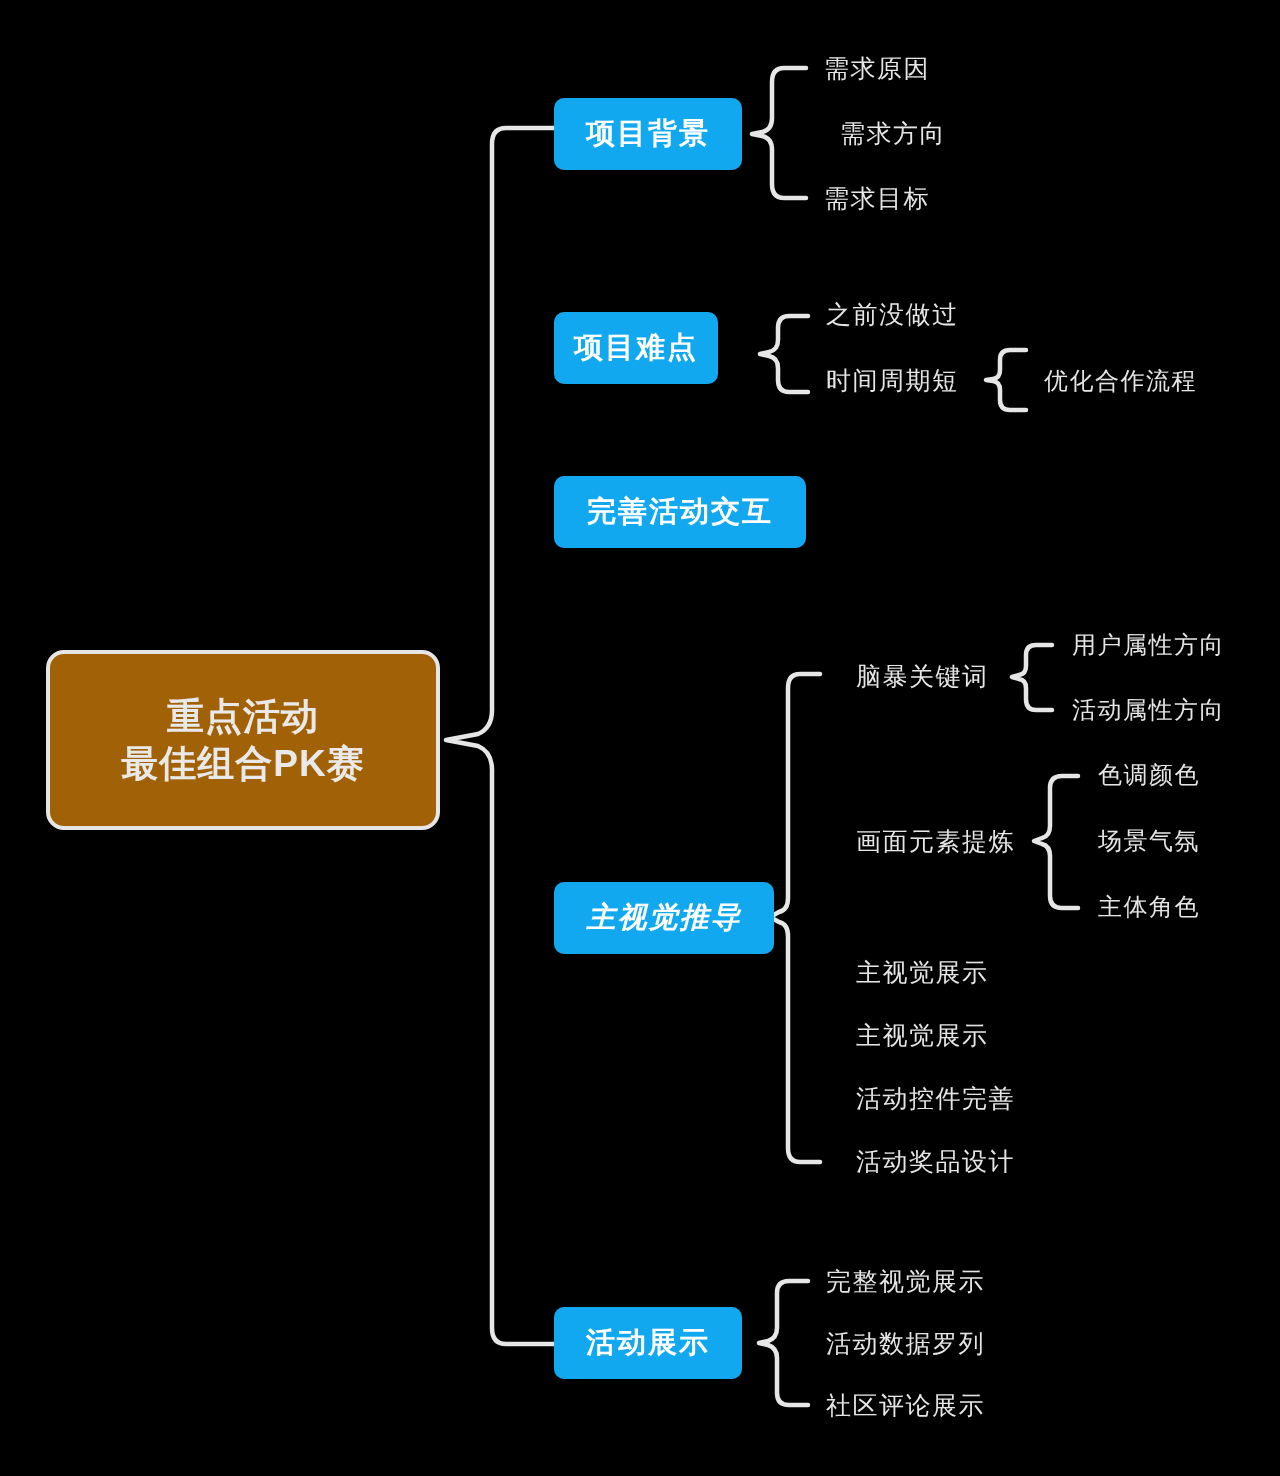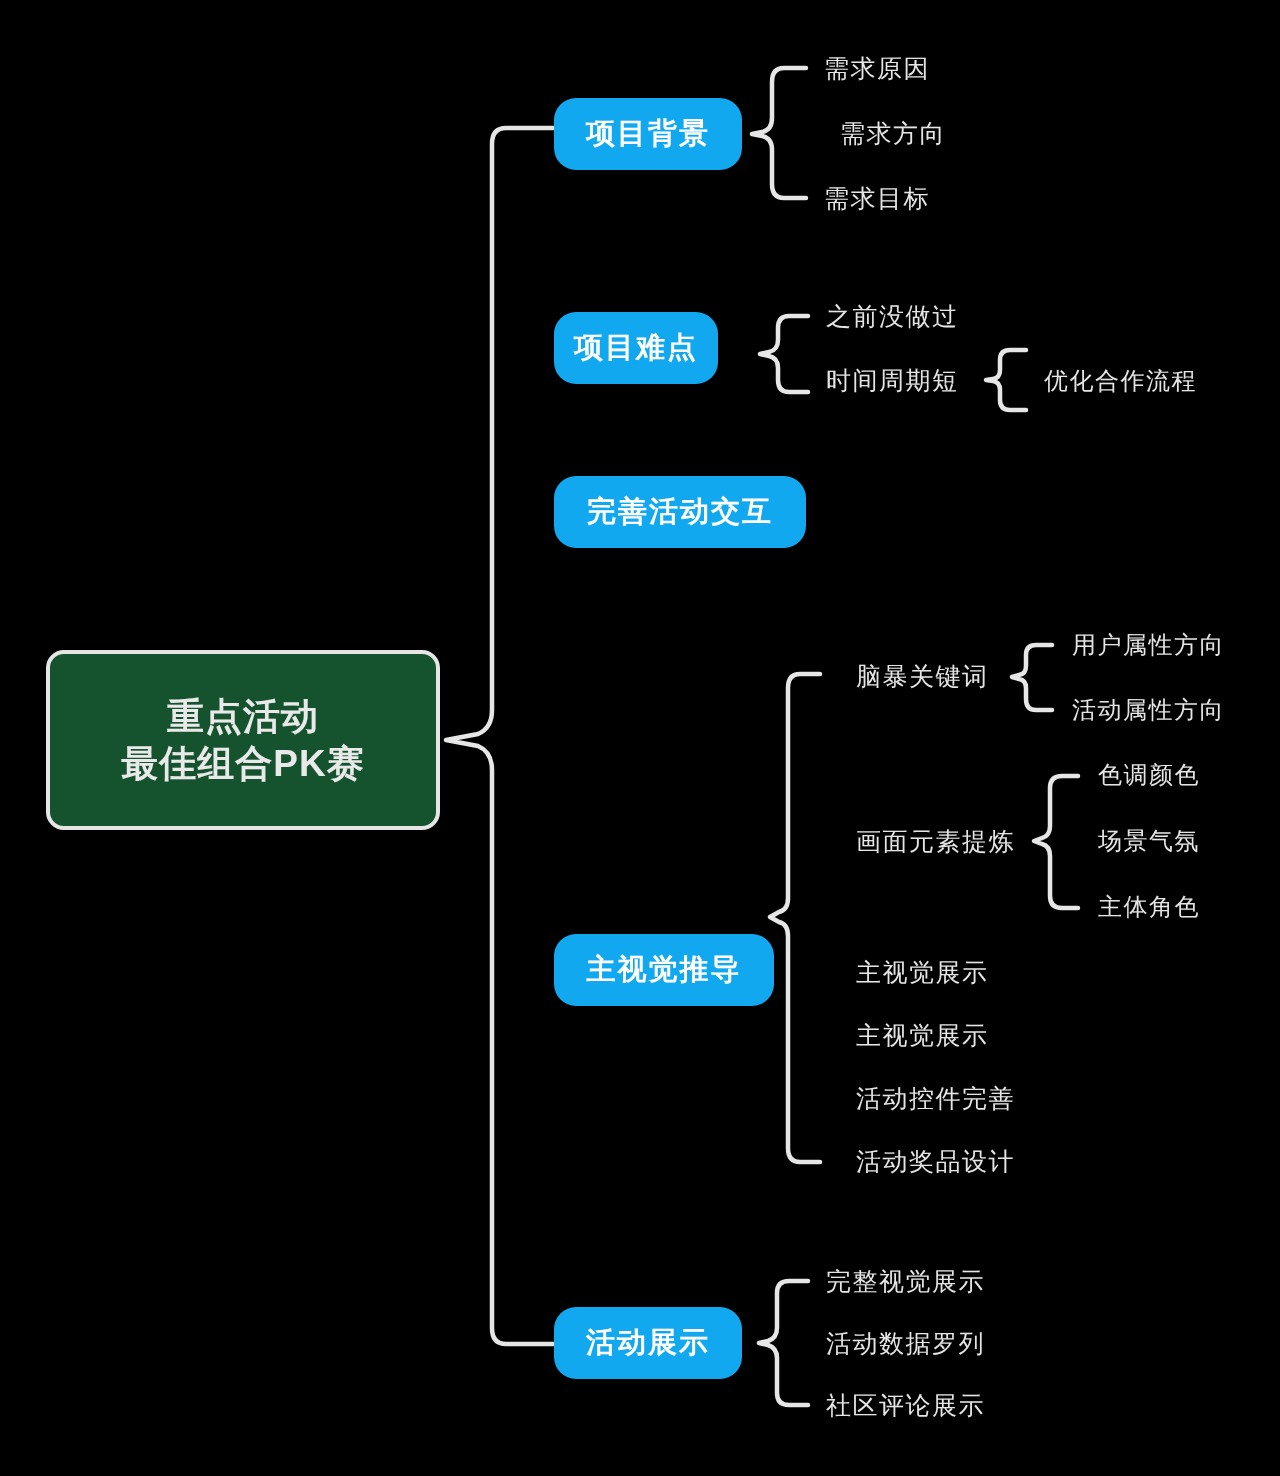--- a/index.html
+++ b/index.html
@@ -8,35 +8,35 @@
     font-family:"Liberation Sans","DejaVu Sans",sans-serif;
     position:relative;
   }
   #canvas{position:absolute;inset:0;width:1280px;height:1476px;}
   svg.links{position:absolute;left:0;top:0;width:1280px;height:1476px;pointer-events:none;}
   .node-root{
     position:absolute;
     box-sizing:border-box;
     border:4px solid #E6E6E6;
     border-radius:18px;
-    background:#14532d;
+    background:#a16207;
     color:#E9E9E9;
     display:flex;align-items:center;justify-content:center;
     text-align:center;
     font-weight:bold;
     font-size:37px;
     line-height:1.28;
     letter-spacing:1px;
   }
   .node-root .rl{display:block;}
   .node-blue{
     position:absolute;
     box-sizing:border-box;
     background:#12A8F0;
-    border-radius:22px;
+    border-radius:10px;
     color:#FFFFFF;
     display:flex;align-items:center;justify-content:center;
     font-size:29px;
     font-weight:bold;
     letter-spacing:2px;
     white-space:nowrap;
     padding:0 31px;
   }
   .leaf{
     position:absolute;
@@ -174,39 +174,39 @@
   </div>
 
   <div class="node-blue" style="left:554px;top:312px;width:164px;height:72px;">
     <span>项目难点</span>
   </div>
 
   <div class="node-blue" style="left:554px;top:476px;width:252px;height:72px;">
     <span>完善活动交互</span>
   </div>
 
-  <div class="node-blue" style="left:554px;top:934px;width:220px;height:72px;">
+  <div class="node-blue" style="left:554px;top:882px;width:220px;height:72px;font-style:italic;">
     <span>主视觉推导</span>
   </div>
 
   <div class="node-blue" style="left:554px;top:1307px;width:188px;height:72px;font-family:Liberation Serif, serif;">
     <span>活动展示</span>
   </div>
 
   <div class="leaf" style="left:824px;top:56px;">
     <span>需求原因</span>
   </div>
   <div class="leaf" style="left:824px;top:121px;margin-left:16px;">
     <span>需求方向</span>
   </div>
   <div class="leaf" style="left:824px;top:186px;">
     <span>需求目标</span>
   </div>
 
-  <div class="leaf" style="left:826px;top:304px;">
+  <div class="leaf" style="left:826px;top:304px;font-family:Liberation Mono, monospace;">
     <span>之前没做过</span>
   </div>
   <div class="leaf" style="left:826px;top:368px;">
     <span>时间周期短</span>
   </div>
   <div class="leaf l3" style="left:1044px;top:369px;">
     <span>优化合作流程</span>
   </div>
 
   <div class="leaf" style="left:856px;top:664px;">

